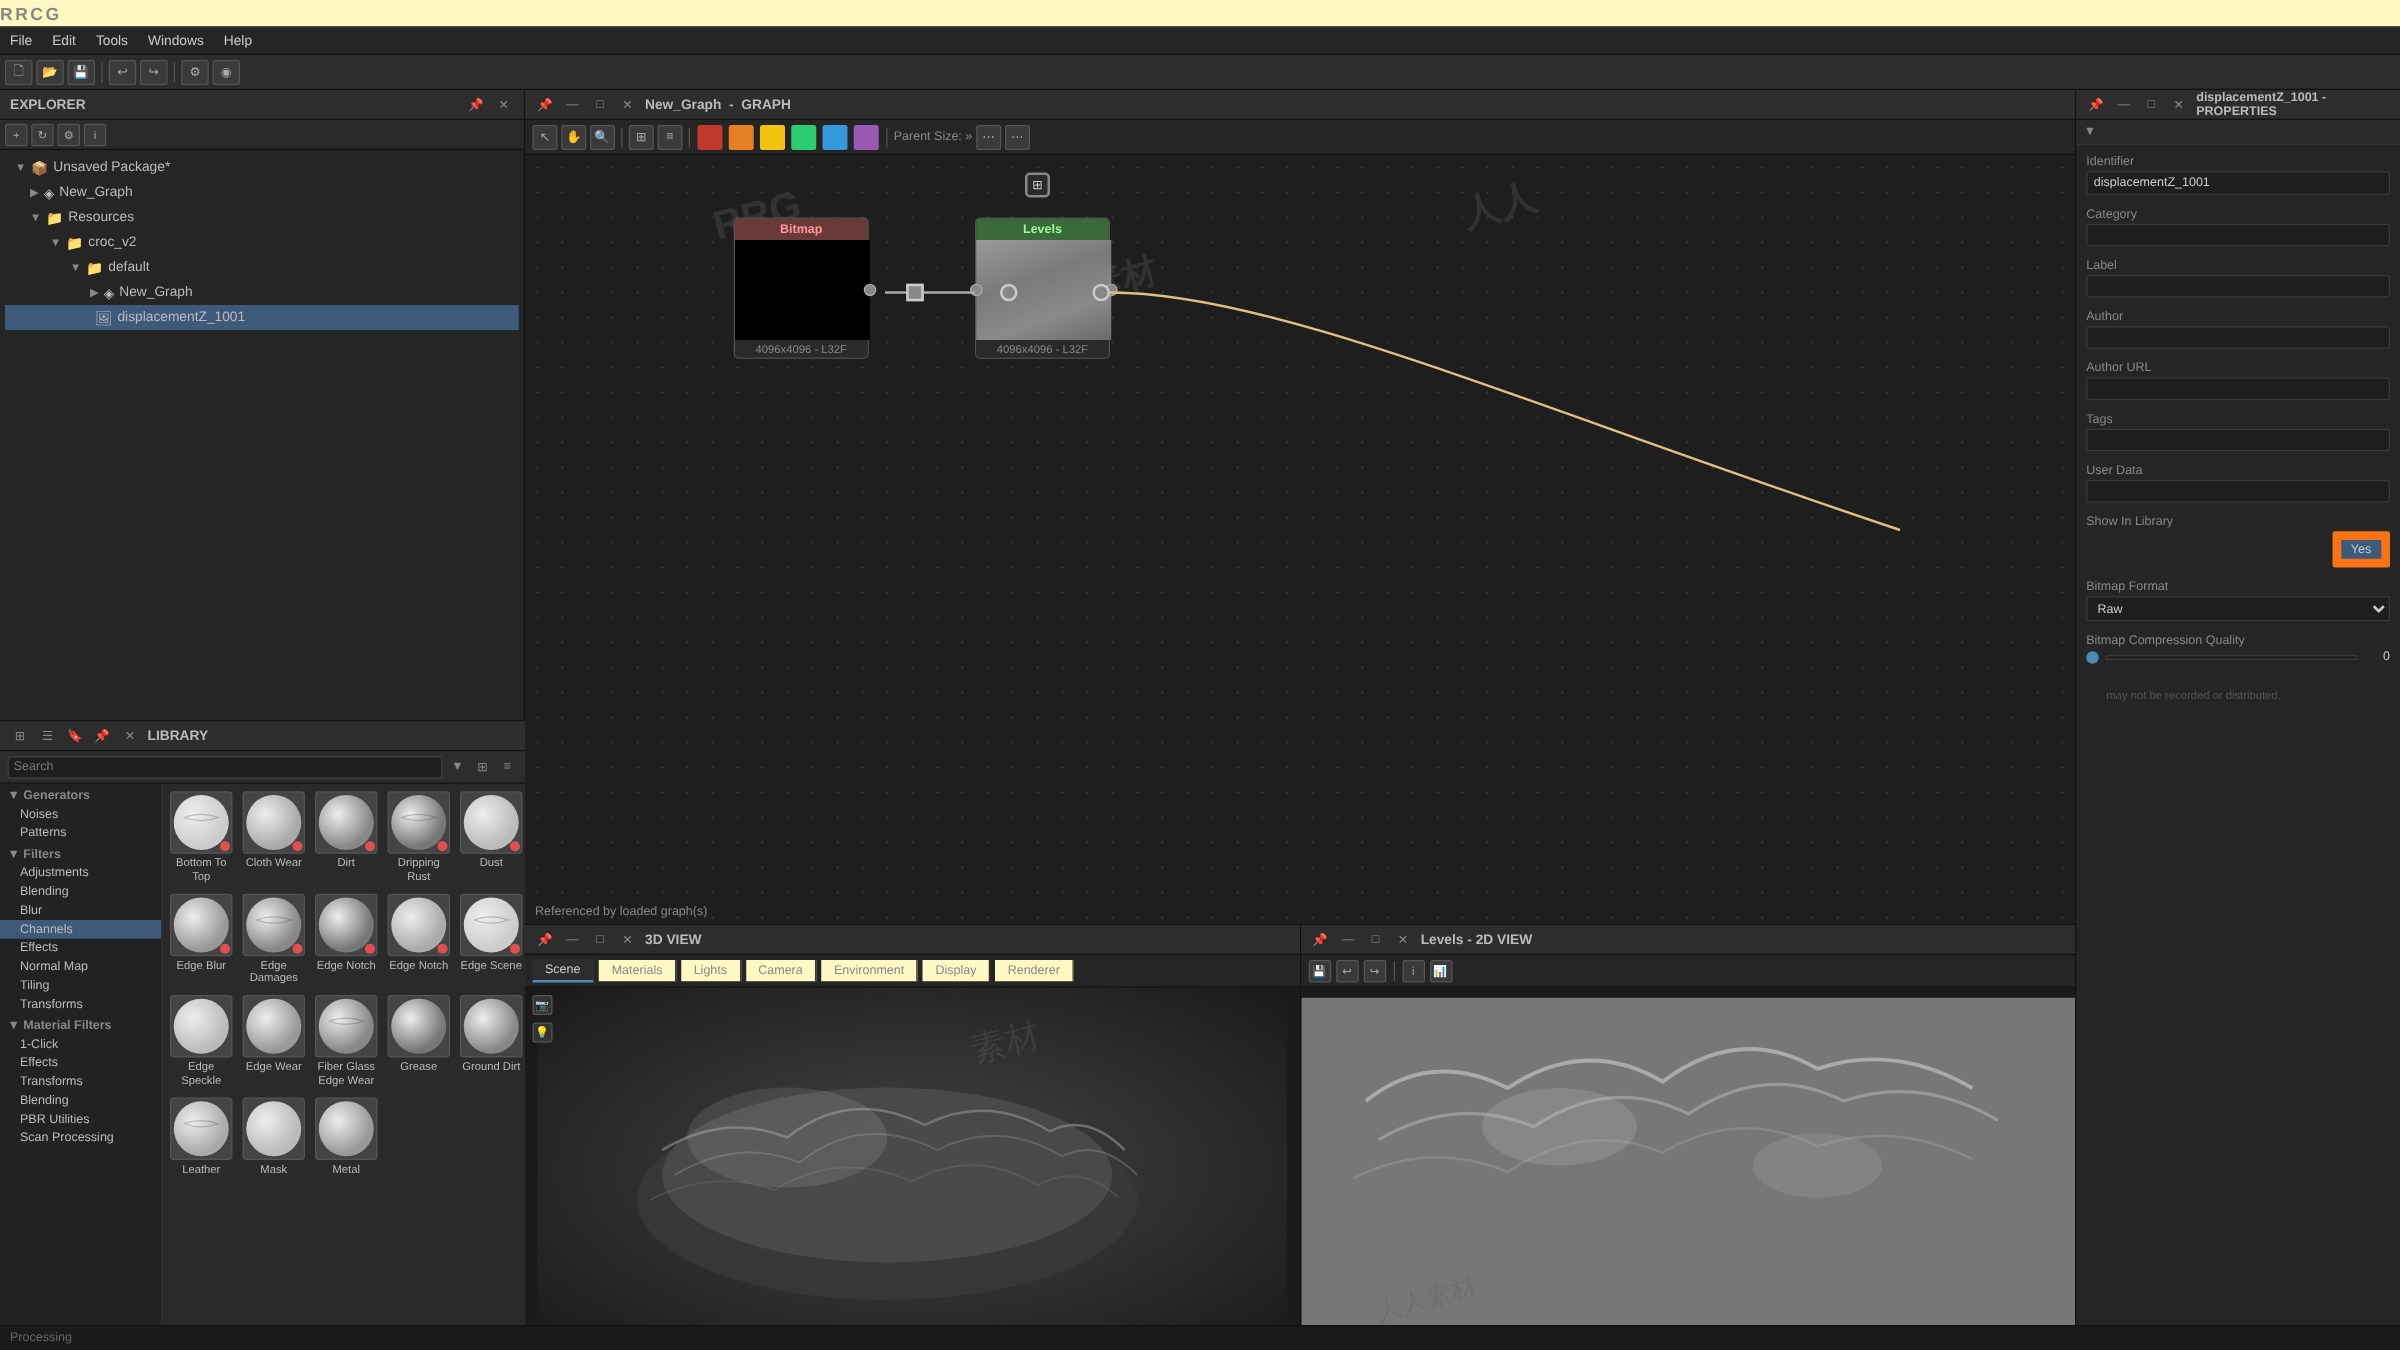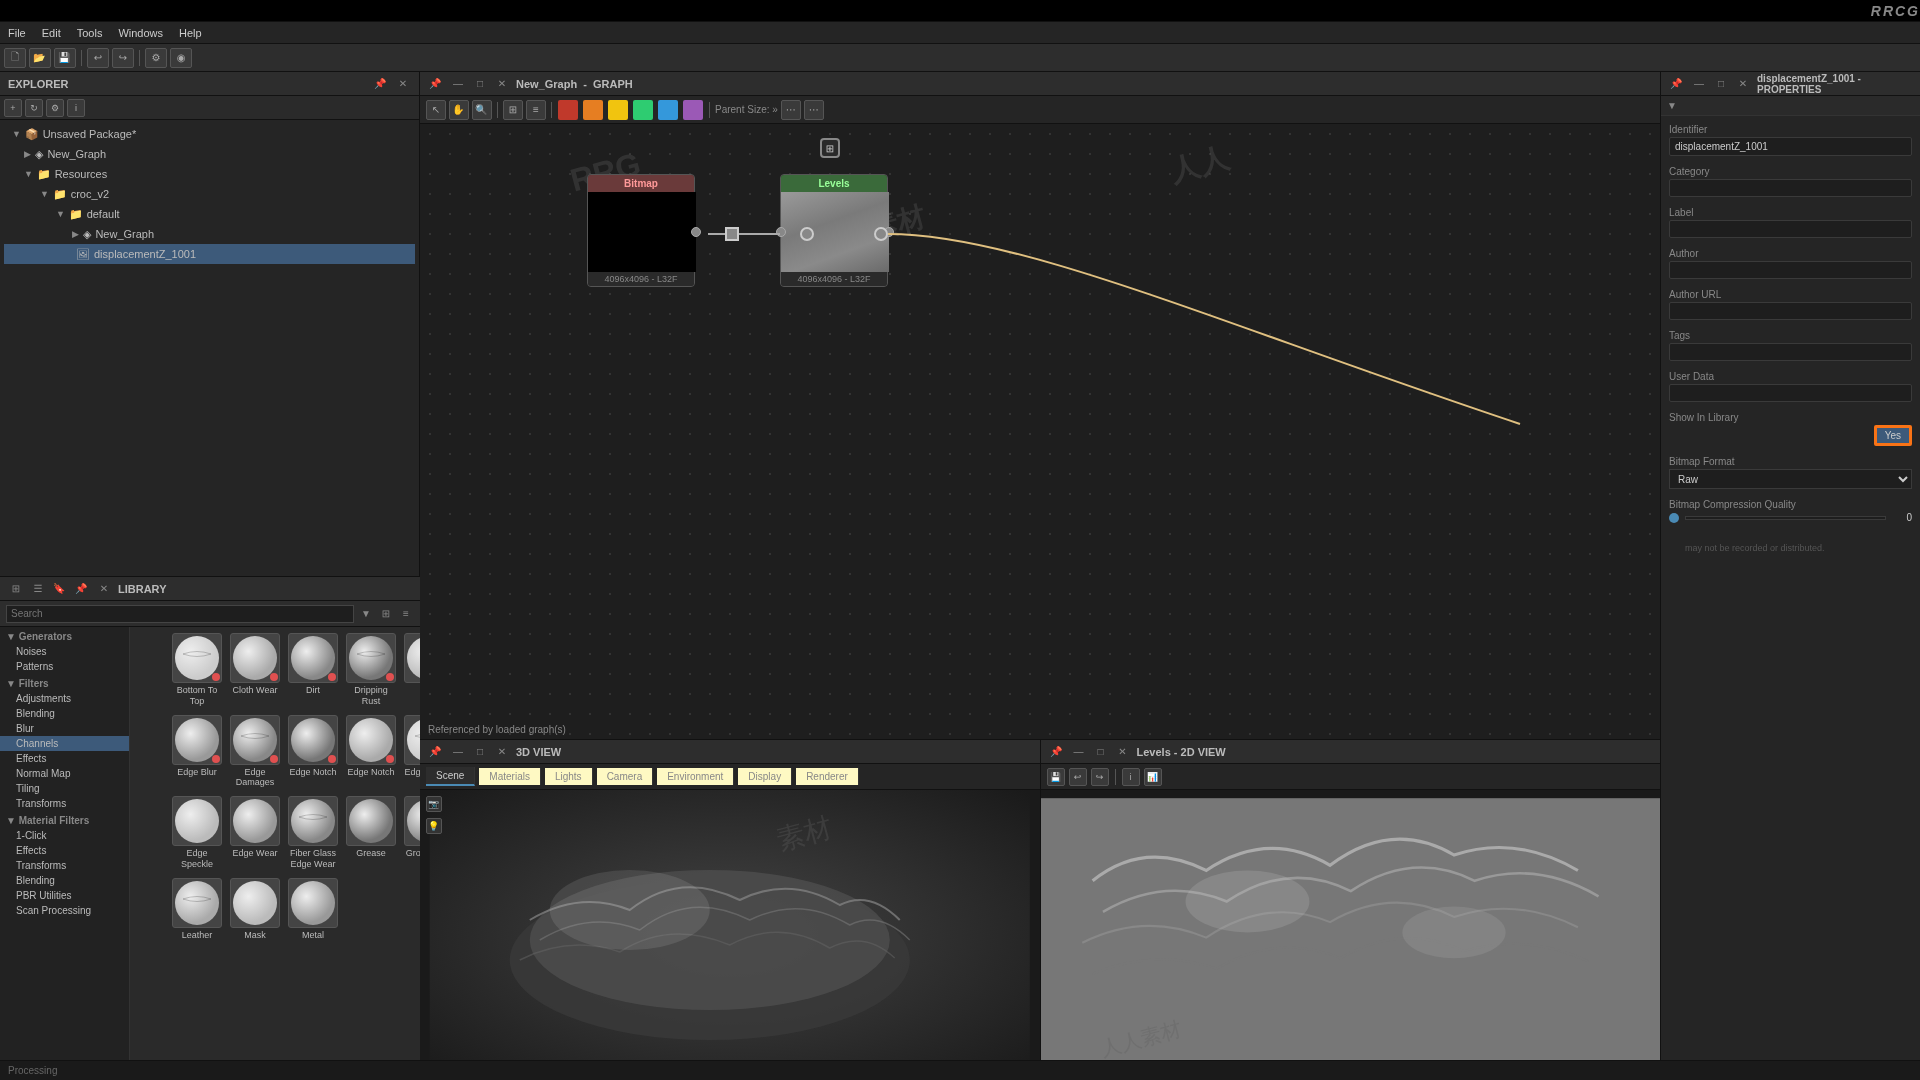--- a/index.html
+++ b/index.html
@@ -10,26 +10,25 @@
       font-family: Arial, sans-serif;
       font-size: 11px;
       color: #ccc;
       overflow: hidden;
     }
 
     
     #top-bar {
       width: 100%;
       height: 22px;
-      background: #000000;
-      display: flex;
-      align-items: center;
-      justify-content: flex-end;
+      background: #fef9c3;
+      display: flex;
+      align-items: center;
+      justify-content: flex-start;
       border-bottom: 1px solid #111;
-      font-style: italic;
     }
     #app-title {
       color: #888;
       font-size: 14px;
       font-weight: bold;
       letter-spacing: 2px;
     }
 
     
     #menu-bar {
@@ -169,21 +168,20 @@
       color: #ccc;
       font-size: 10px;
       padding: 2px 4px;
       height: 18px;
     }
 
     #library-content {
       display: flex;
       flex: 1;
       overflow: hidden;
-      gap: 36px;
     }
 
     #library-sidebar {
       width: 130px;
       background: #222;
       border-right: 1px solid #333;
       overflow-y: auto;
       font-size: 10px;
     }
 
@@ -557,21 +555,21 @@
     .prop-show-library {
       display: flex;
       justify-content: space-between;
       align-items: center;
     }
     .prop-yes-btn {
       background: #3d5a7a;
       color: #ccc;
       font-size: 10px;
       padding: 2px 8px;
-      border: 3px solid #f97316;
+      border: 7px solid #f97316;
       border-radius: 2px;
       cursor: pointer;
       margin-left: 48px;
     }
   </style>
 </head>
 <body>
 
 <div id="top-bar">
   <span id="app-title">RRCG</span>

